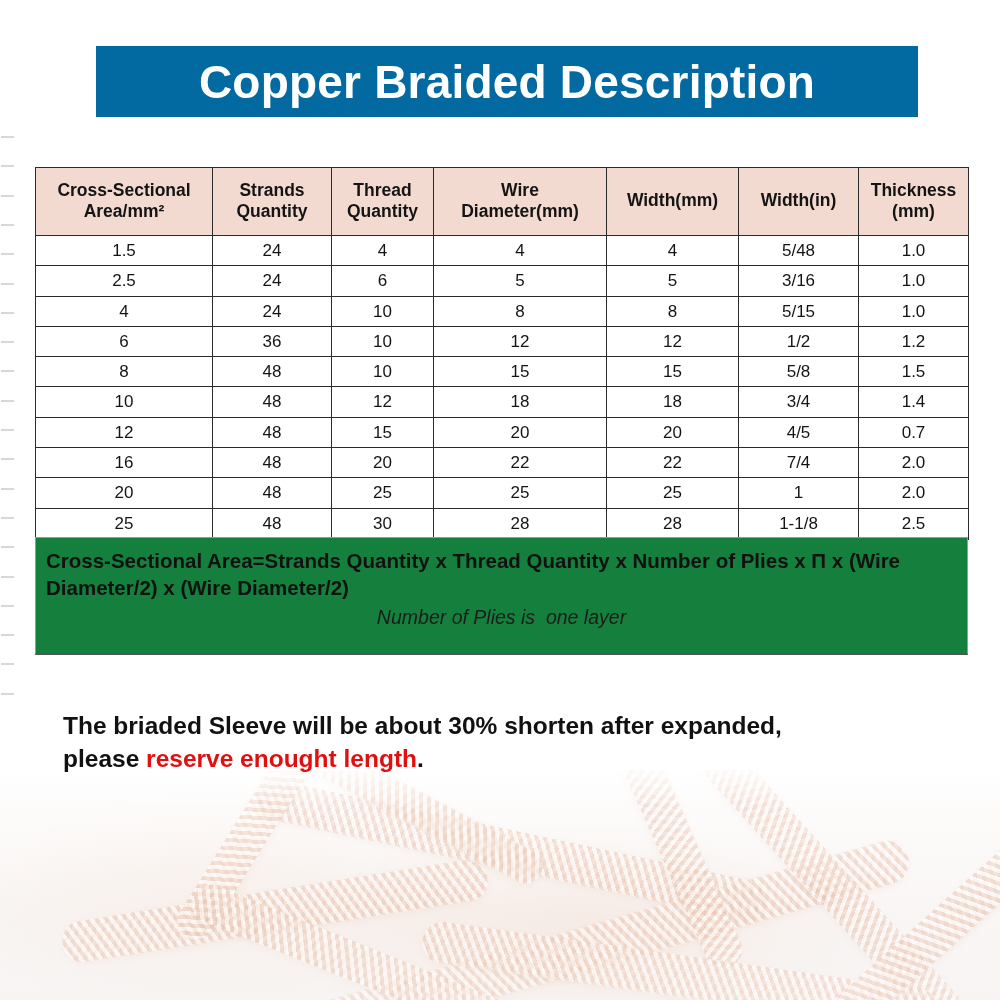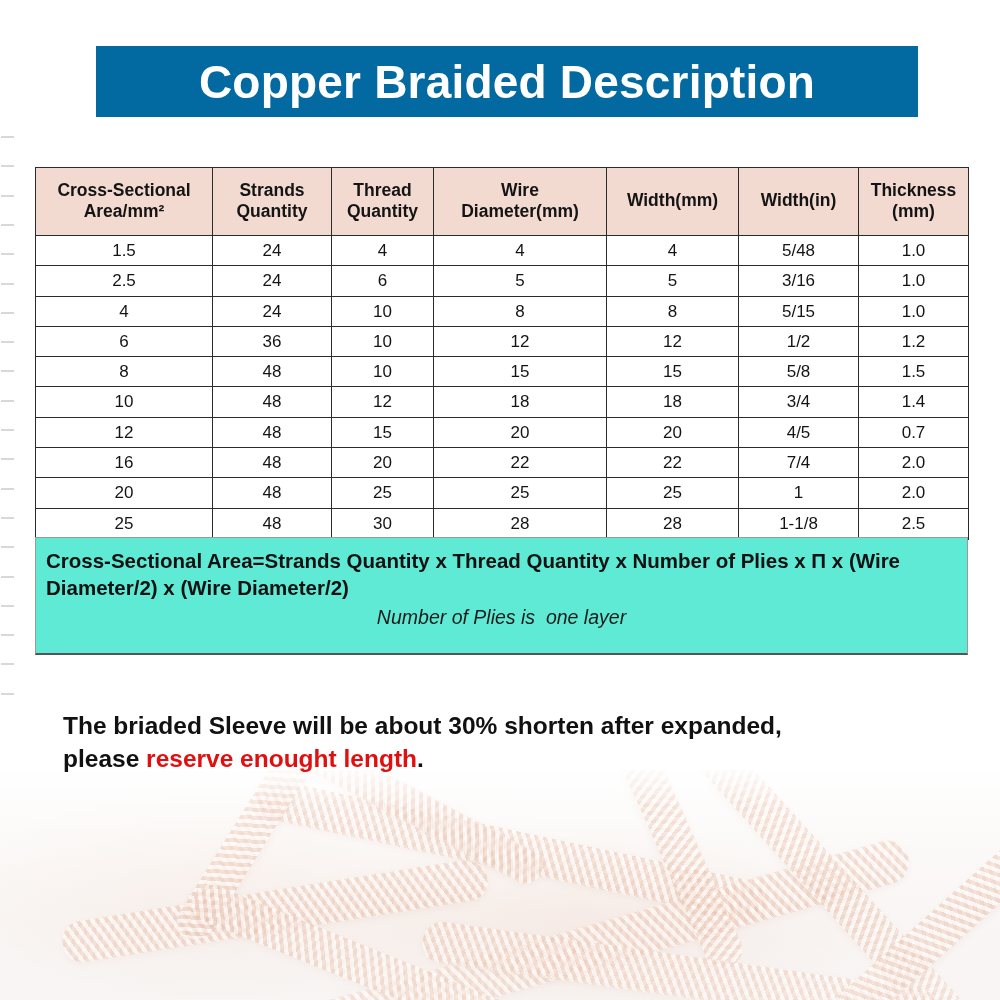--- a/index.html
+++ b/index.html
@@ -115,21 +115,21 @@
   col.c6 { width: 110px; }
 
   
   #formula-box {
     position: absolute;
     left: 35px;
     top: 537px;
     width: 933px;
     height: 118px;
     box-sizing: border-box;
-    background: #5eead4;
+    background: #15803d;
     border: 1px solid #9a9a9a;
     border-bottom: 2px solid #555;
     padding: 9px 10px 0 10px;
     z-index: 3;
   }
   #formula-text {
     font-family: "Liberation Sans", sans-serif;
     font-weight: bold;
     font-size: 20.5px;
     line-height: 1.34;

